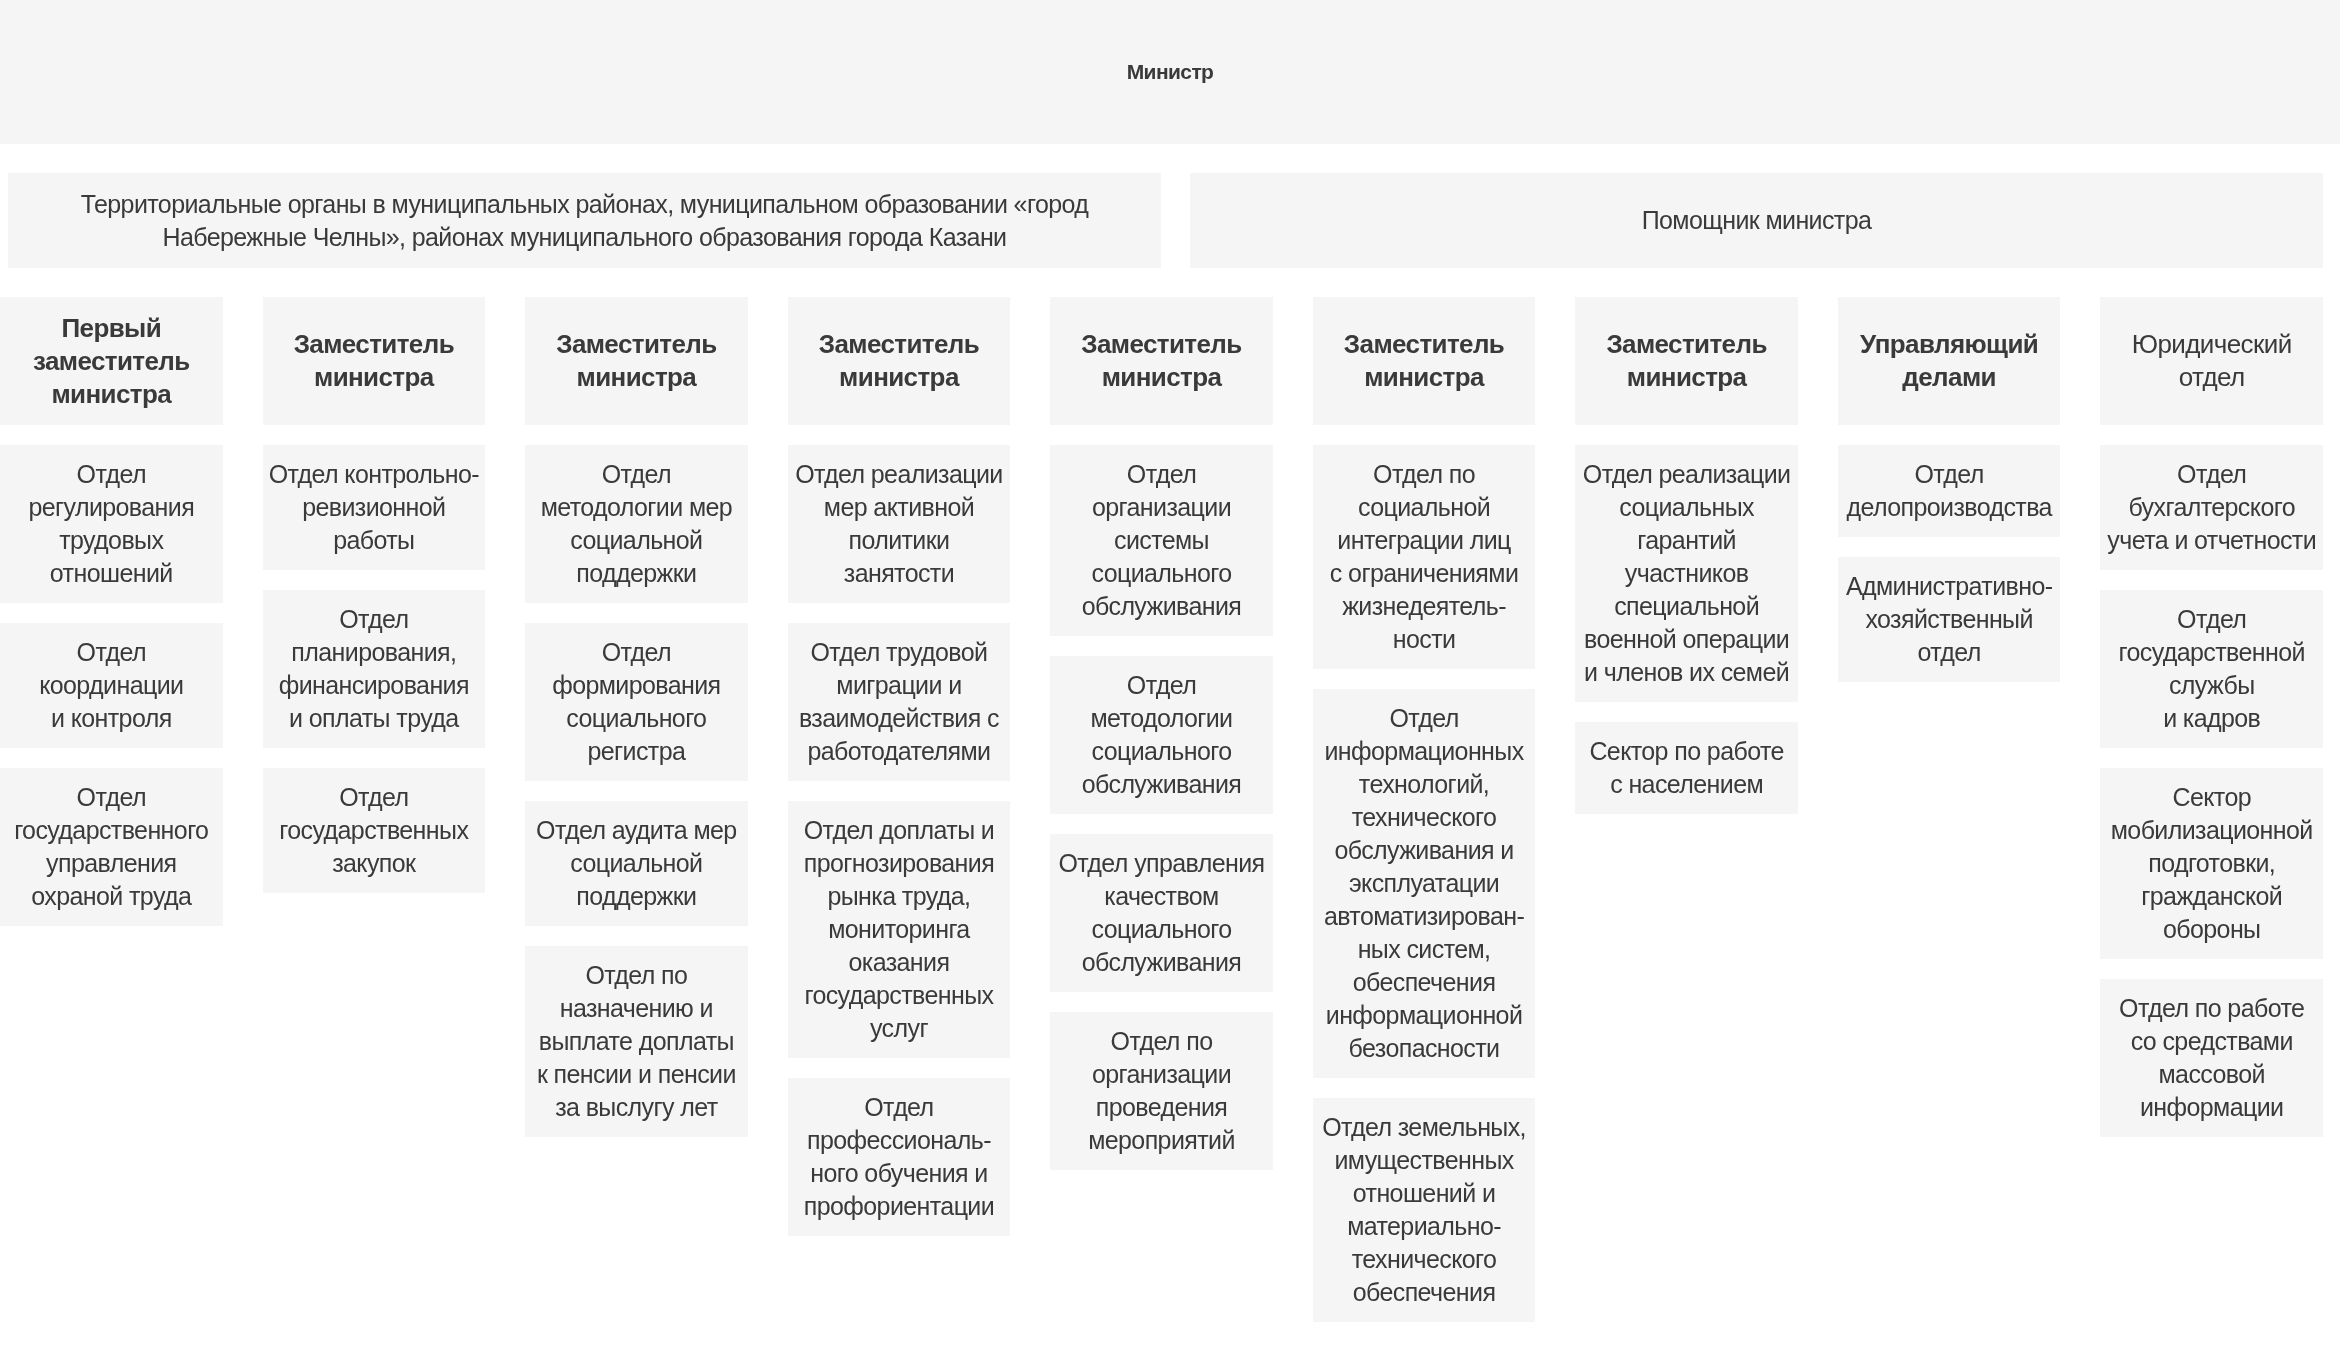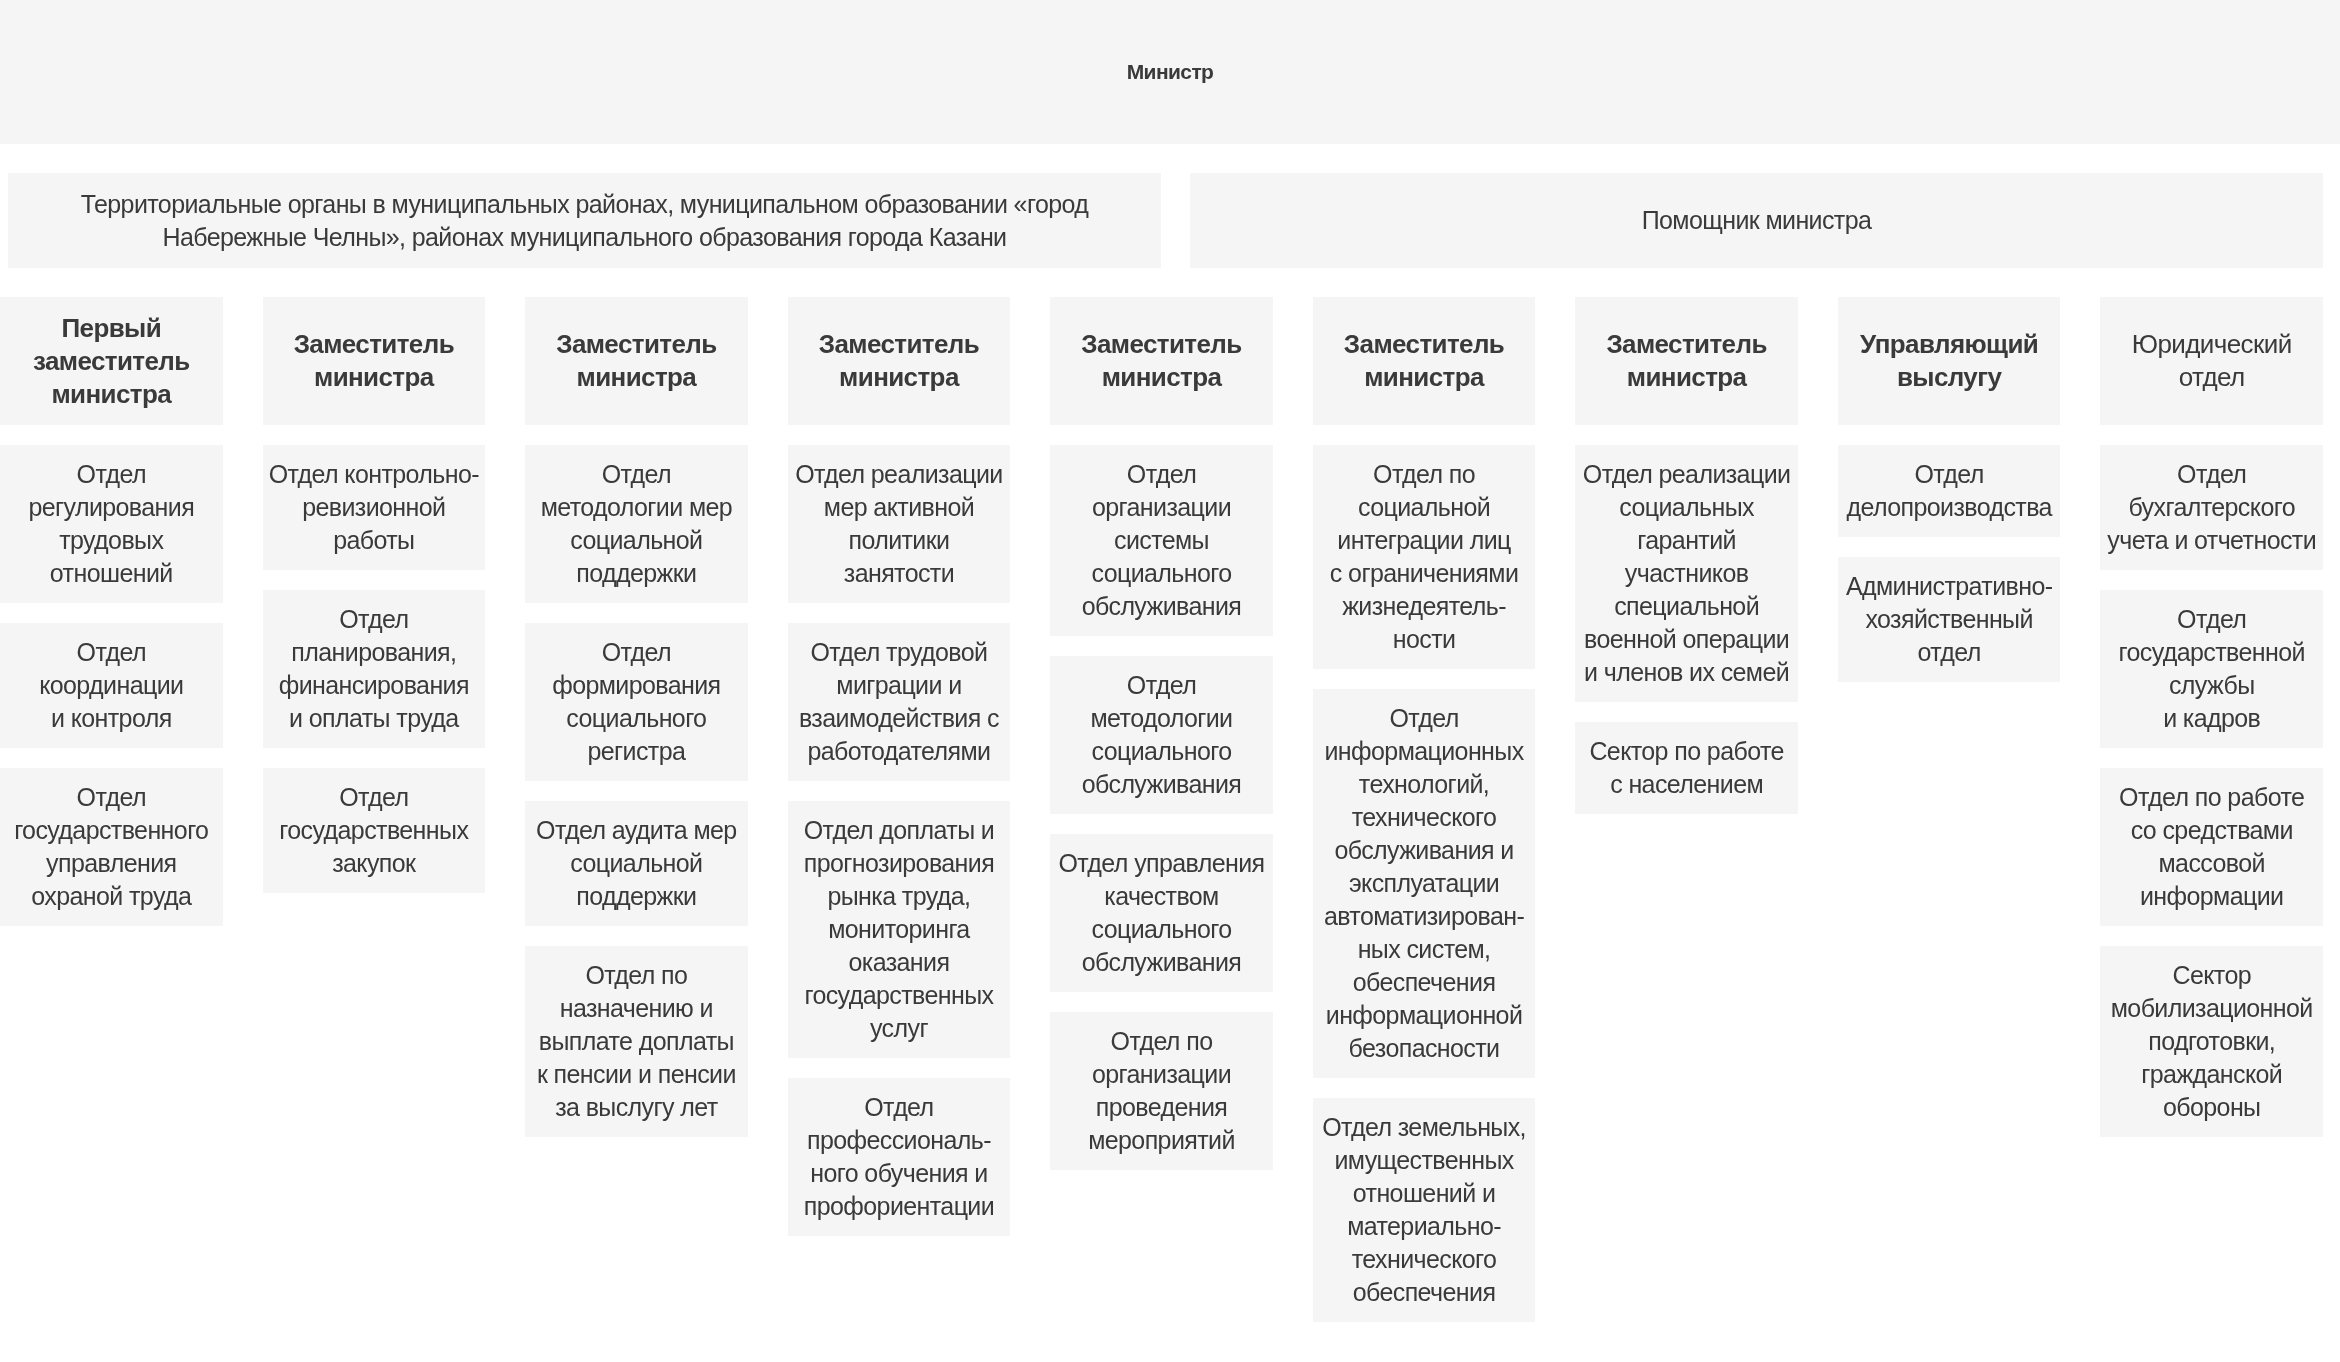--- a/index.html
+++ b/index.html
@@ -219,40 +219,40 @@
 гарантий
 участников
 специальной
 военной операции
 и членов их семей</div>
       <div class="box">Сектор по работе
 с населением</div>
     </div>
     <div class="column">
       <div class="colheader">Управляющий
-выслугу</div>
+делами</div>
       <div class="box">Отдел
 делопроизводства</div>
       <div class="box">Административно-
 хозяйственный
 отдел</div>
     </div>
     <div class="column">
       <div class="colheader regular">Юридический
 отдел</div>
       <div class="box">Отдел
 бухгалтерского
 учета и отчетности</div>
       <div class="box">Отдел
 государственной
 службы
 и кадров</div>
-      <div class="box">Отдел по работе
-со средствами
-массовой
-информации</div>
       <div class="box">Сектор
 мобилизационной
 подготовки,
 гражданской
 обороны</div>
+      <div class="box">Отдел по работе
+со средствами
+массовой
+информации</div>
     </div>
   </div>
 
 </body></html>

